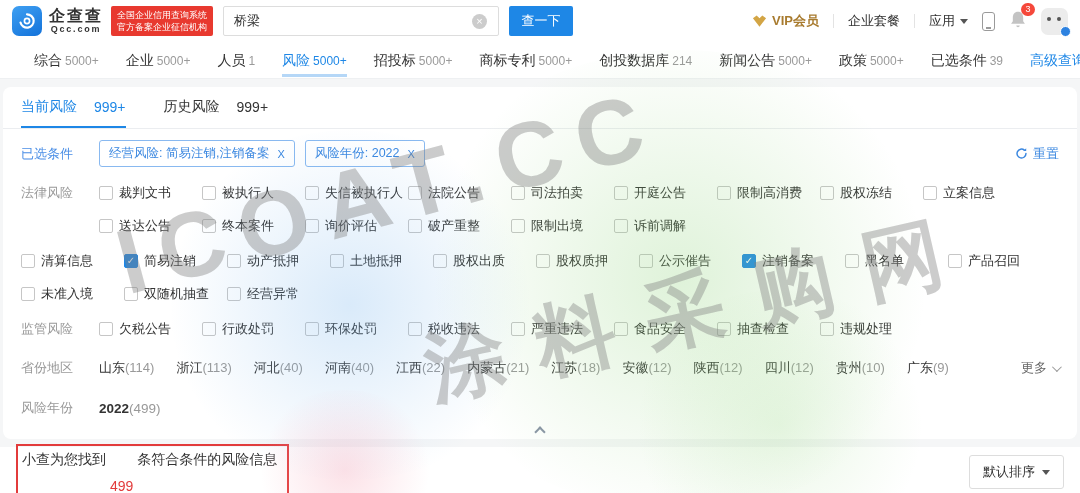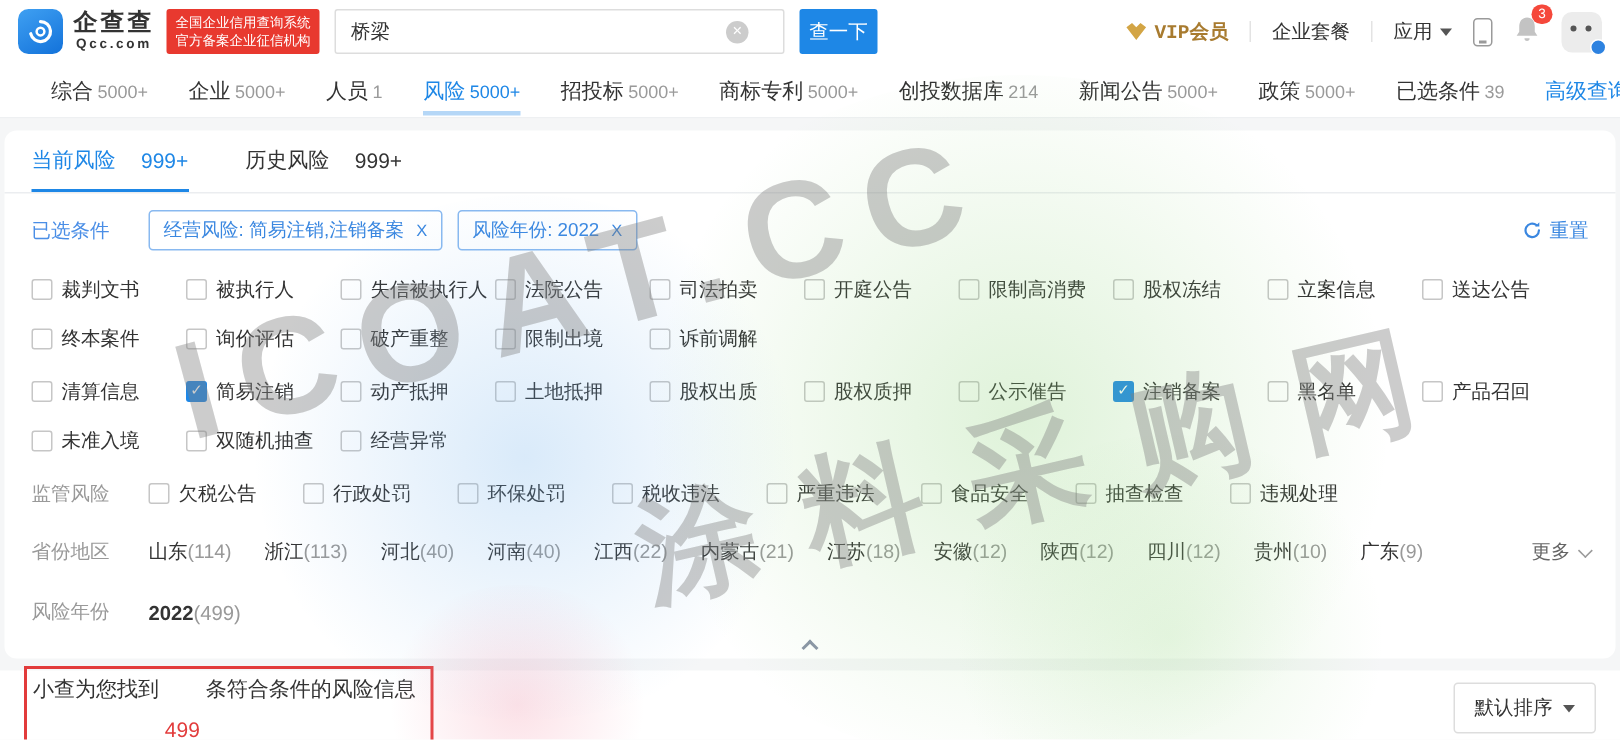--- a/index.html
+++ b/index.html
@@ -8,25 +8,25 @@
 
   
   .topbar { height:42px; background:#fff; display:flex; align-items:center; padding:0 12px; position:relative; z-index:2; }
   .logo-wrap { display:flex; align-items:center; gap:7px;text-align:center; }
   .logo-icon { width:30px; height:30px; border-radius:7px; background:linear-gradient(150deg,#3fa0f2,#1372da); display:flex; align-items:center; justify-content:center; }
   .logo-text { display:flex; flex-direction:column; line-height:1.05; }
   .logo-cn { font-size:16px; font-weight:bold; color:#333; letter-spacing:2px; }
   .logo-en { font-size:9px; font-weight:bold; color:#333; letter-spacing:1.8px; }
   .red-badge { margin-left:8px; background:#e8392f; color:#fff; font-size:9px; line-height:1.35; padding:3px 6px; border-radius:2px; text-align:center; white-space:nowrap; }
   .search-wrap { position:relative; margin-left:10px; display:flex; align-items:center; }
-  .search-input { width:300px; height:30px; border:1px solid #ddd; border-radius:2px; padding:0 28px 0 10px; font-size:13px; color:#333; outline:none; font-family:inherit; }
+  .search-input { width:276px; height:30px; border:1px solid #ddd; border-radius:2px; padding:0 28px 0 10px; font-size:13px; color:#333; outline:none; font-family:inherit; }
   .clear-icon { position:absolute; right:86px; width:15px; height:15px; border-radius:50%; background:#ccc; color:#fff; font-size:11px; line-height:15px; text-align:center; cursor:pointer; }
-  .search-btn { margin-left:10px; width:52px; height:30px; background:#1e87e6; color:#fff; border:none; border-radius:2px; font-size:13px; cursor:pointer; font-family:Liberation Mono, monospace; }
+  .search-btn { margin-left:10px; width:64px; height:30px; background:#1e87e6; color:#fff; border:none; border-radius:2px; font-size:13px; cursor:pointer; font-family:Liberation Mono, monospace; }
   .top-right { margin-left:auto; display:flex; align-items:center; gap:14px; font-size:13px; color:#333; }
-  .vip { display:flex; align-items:center; gap:5px; color:#a87b2f; font-weight:bold; cursor:pointer;font-family:Liberation Mono, monospace; }
+  .vip { display:flex; align-items:center; gap:5px; color:#a87b2f; font-weight:bold; cursor:pointer; }
   .tr-divider { width:1px; height:14px; background:#e3e3e3; }
   .menu-item { cursor:pointer; display:flex; align-items:center; gap:5px; }
   .caret-down { width:0; height:0; border-left:4px solid transparent; border-right:4px solid transparent; border-top:5px solid #555; }
   .phone-icon { width:13px; height:19px; border:1.5px solid #9a9a9a; border-radius:3px; position:relative; }
   .phone-icon::after { content:""; position:absolute; bottom:1px; left:3px; right:3px; height:1.5px; background:#9a9a9a; }
   .bell-wrap { position:relative; cursor:pointer; }
   .bell-badge { position:absolute; top:-7px; right:-8px; background:#f5483b; color:#fff; font-size:9px; line-height:13px; min-width:14px; text-align:center; border-radius:8px; padding:0 3px; }
   .avatar { width:27px; height:27px; border-radius:7px; background:#ececec; position:relative; cursor:pointer; }
   .avatar::before { content:""; position:absolute; top:9px; left:6px; width:4px; height:4px; border-radius:50%; background:#555; box-shadow:10px 0 0 #555; }
   .avatar-badge { position:absolute; right:-3px; bottom:-2px; width:11px; height:11px; border-radius:50%; background:#2d82e0; border:1.5px solid #fff; }
@@ -221,20 +221,21 @@
       <svg width="13" height="13" viewBox="0 0 16 16">
         <path d="M13.5 8 a5.5 5.5 0 1 1-2-4.2" stroke="#3a87e0" stroke-width="1.8" fill="none" stroke-linecap="round"></path>
         <path d="M13.8 1.5 L13.8 5 L10.3 5 Z" fill="#3a87e0"></path>
       </svg>
       <span>重置</span>
     </div>
   </div>
 
   <div>
       <div class="fgroup">
+        <span class="fg-label">法律风险</span>
         <div class="fitems">
           <label class="fitem">
             <span class="cb"></span>
             <span>裁判文书</span>
           </label>
           <label class="fitem">
             <span class="cb"></span>
             <span>被执行人</span>
           </label>
           <label class="fitem">

